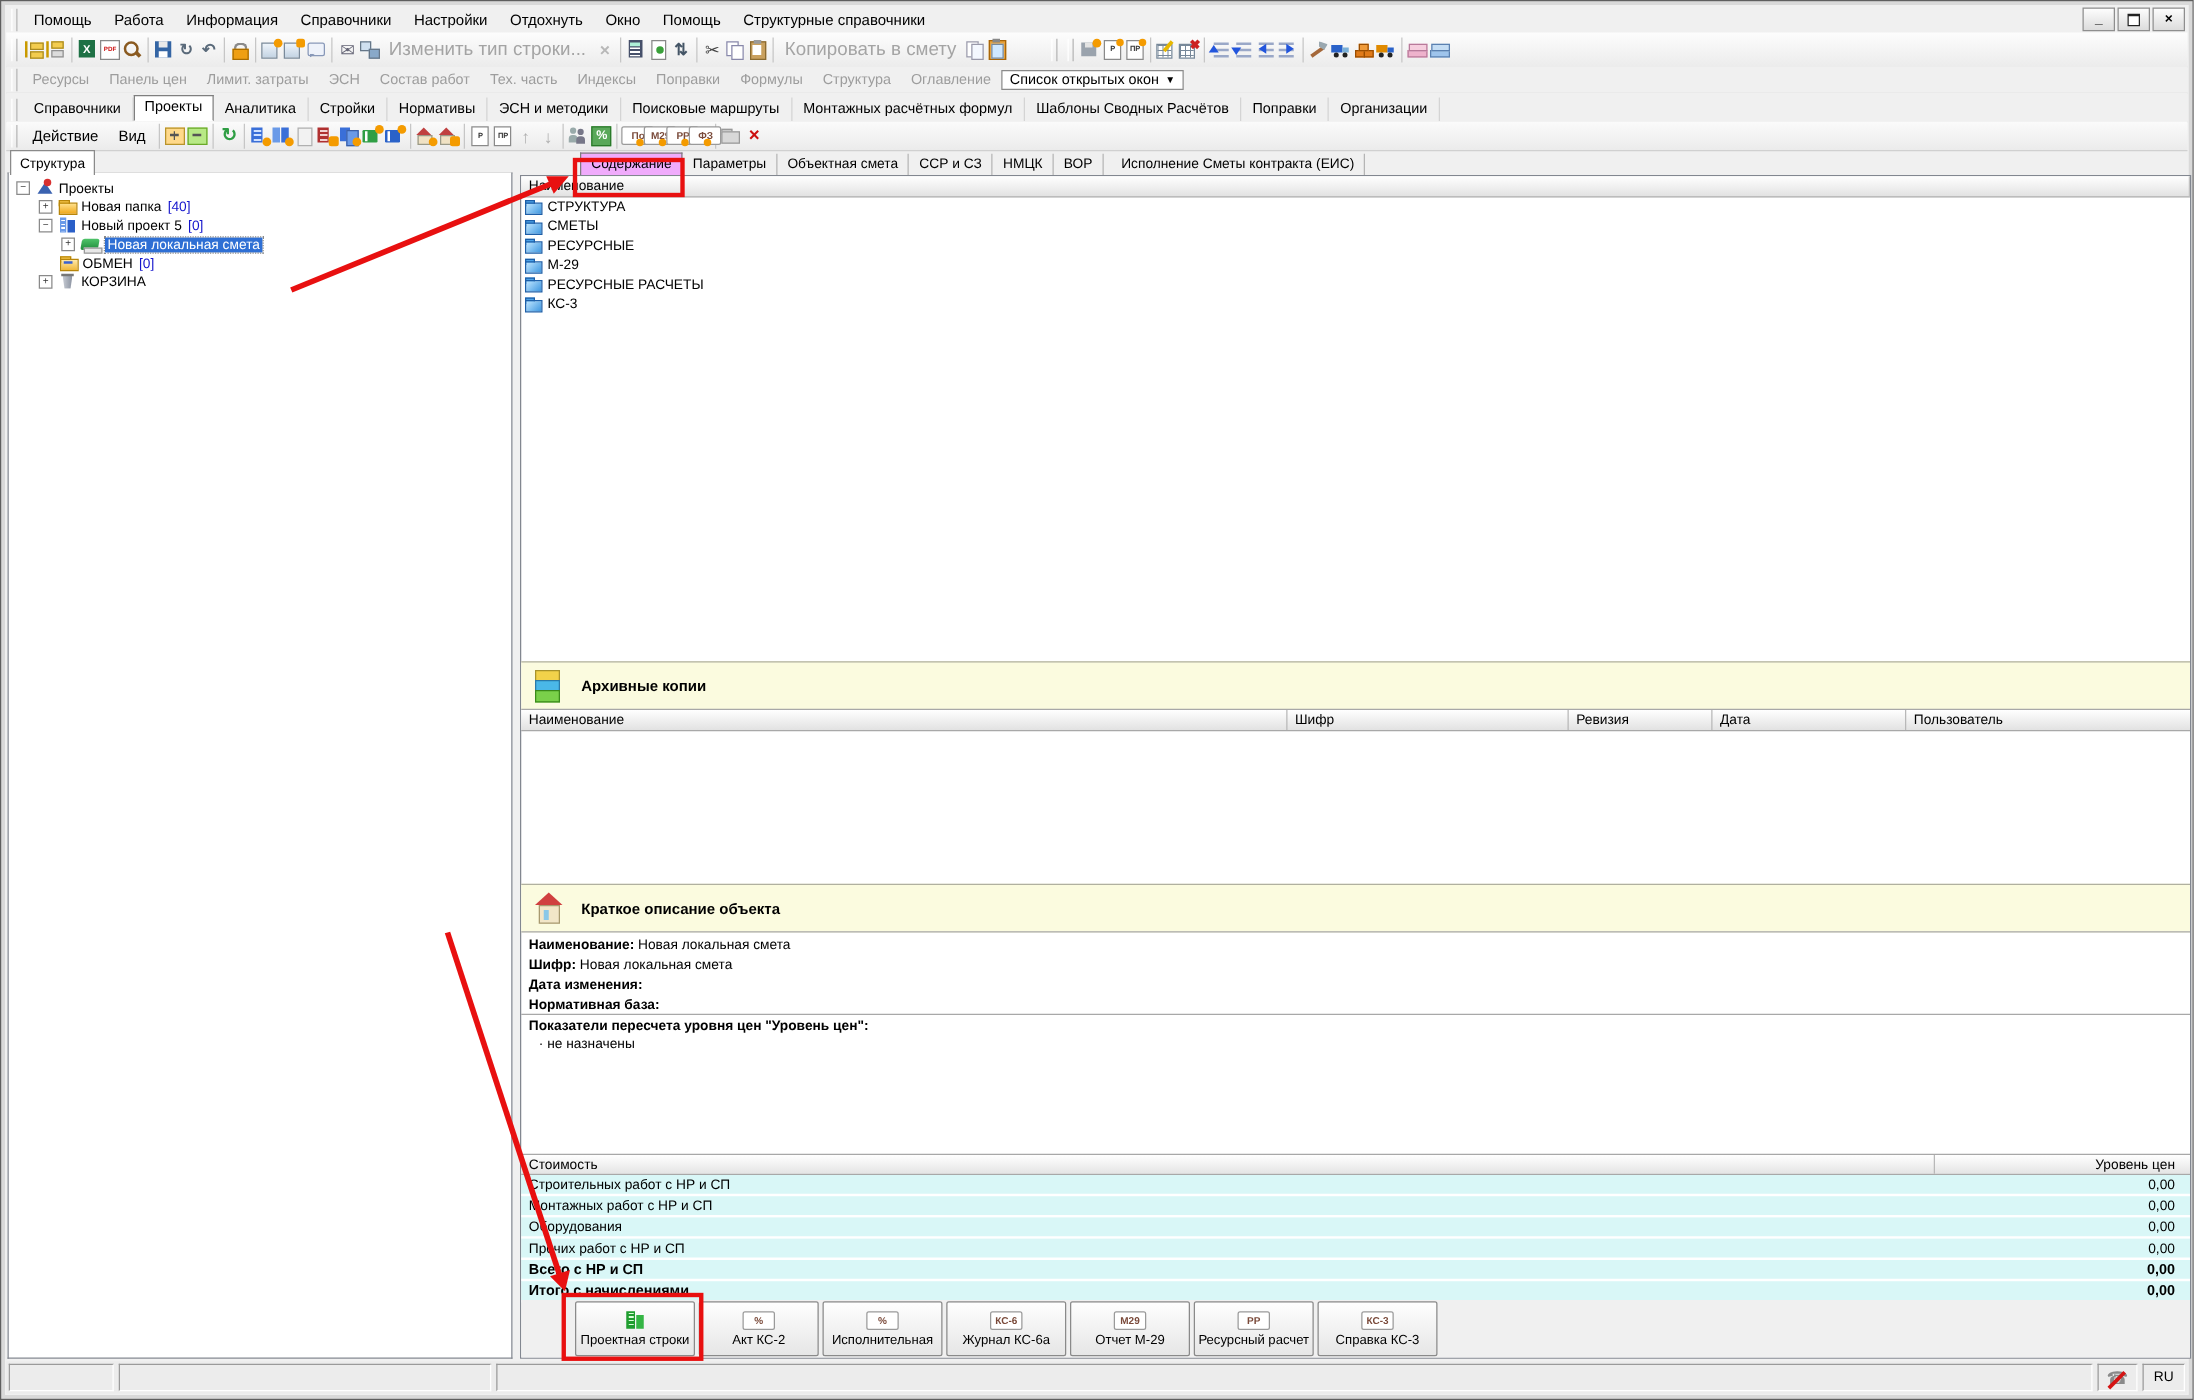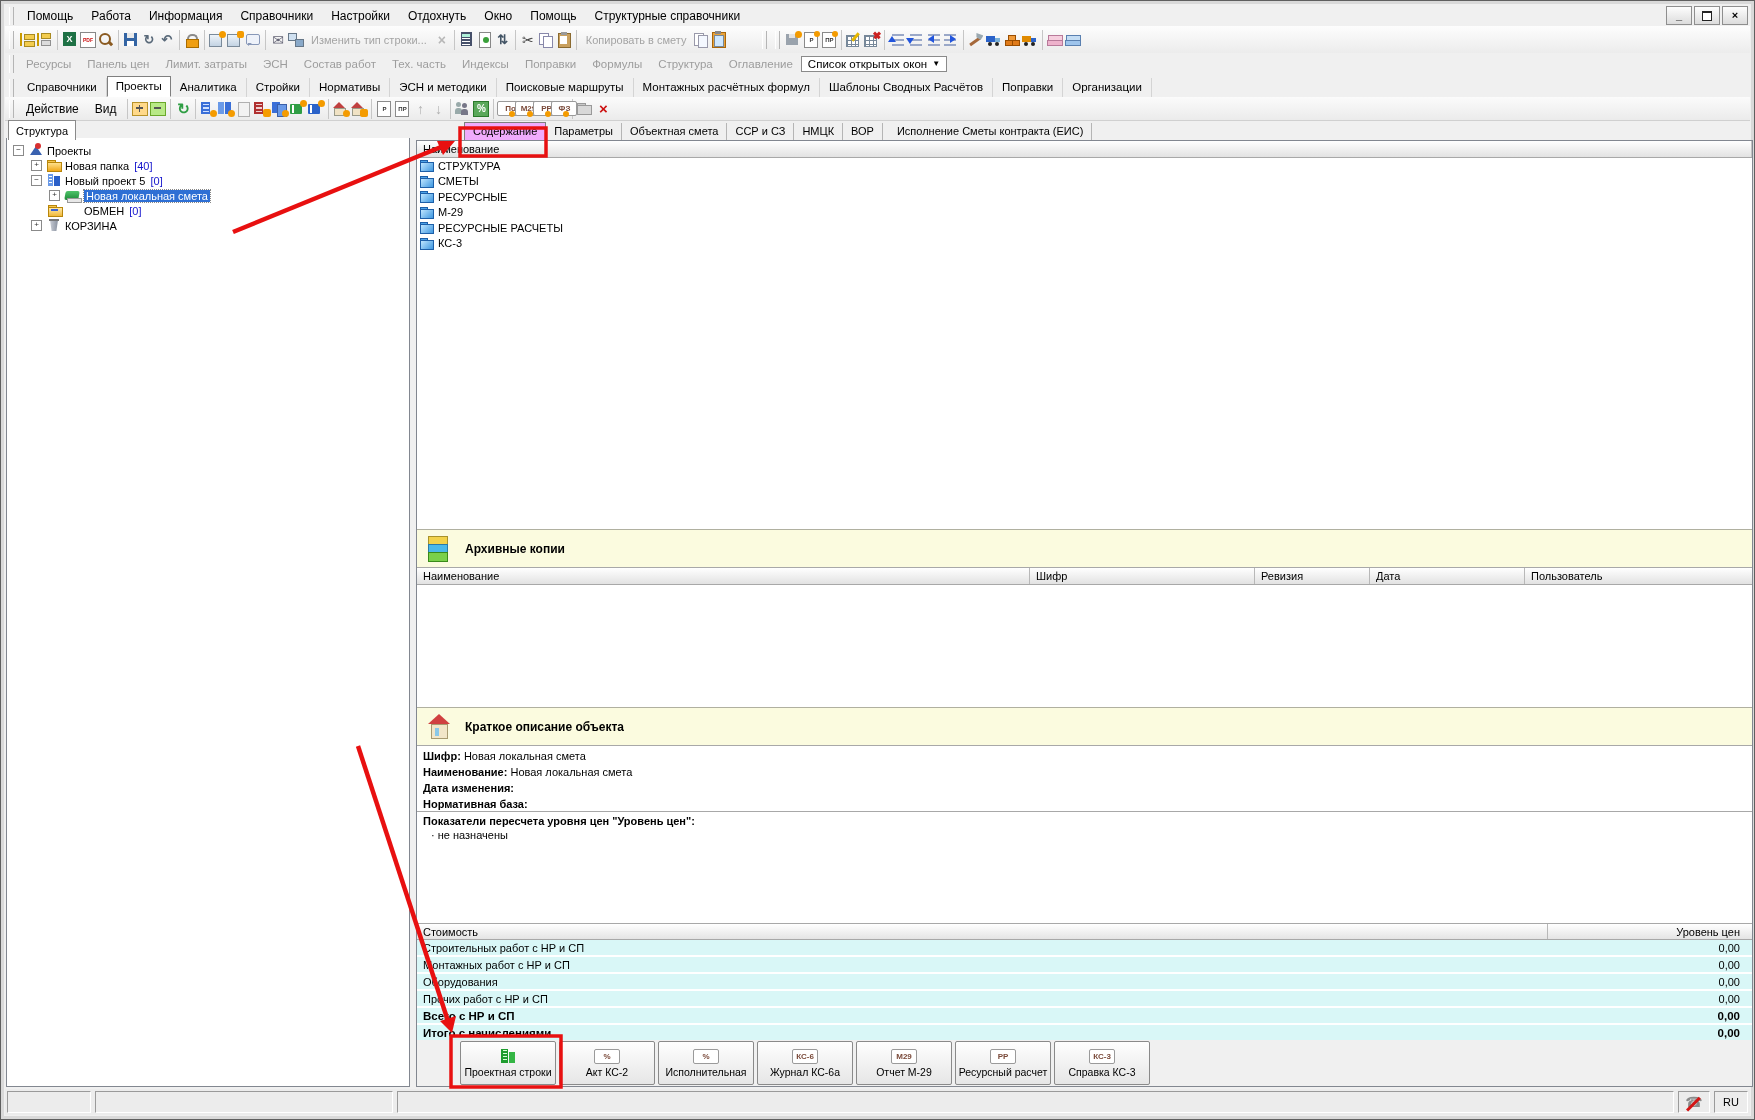--- a/index.html
+++ b/index.html
@@ -22,21 +22,21 @@
   
   .menubar{position:absolute;left:4px;right:4px;top:4px;height:21px;display:flex;align-items:center;background:#f0f0f0;}
   .menubar .mi{padding:2px 9px;cursor:default;}
   .wincontrols{margin-left:auto;display:flex;gap:2px;padding-right:2px;}
   .wc{width:24px;height:17px;border:1px solid #8e8e8e;background:linear-gradient(#fdfdfd,#dcdcdc);
       display:flex;align-items:center;justify-content:center;font-size:11px;font-weight:bold;line-height:1;}
   .wc .rsq{width:8px;height:7px;border:1px solid #222;border-top-width:2px;background:#fff;}
 
   .toolbar1{position:absolute;left:4px;right:4px;top:25px;height:27px;display:flex;align-items:center;
       background:linear-gradient(#fdfdfd,#ececec);border-bottom:1px solid #dcdcdc;}
-  .graylabel{color:#a4a4a4;font-size:11px;padding:0 6px;white-space:nowrap;text-align:right;}
+  .graylabel{color:#a4a4a4;font-size:15px;padding:0 6px;white-space:nowrap;text-align:right;}
 
   .panelbar{position:absolute;left:4px;right:4px;top:52px;height:21px;display:flex;align-items:center;
       background:#f0f0f0;border-bottom:1px solid #d8d8d8;}
   .panelbar .pi{color:#9d9d9d;font-size:11.5px;padding:1px 8px;white-space:nowrap;}
   .panelbar .pi.active{color:#000;border:1px solid #8a8a8a;background:#fff;padding:1px 6px;display:flex;align-items:center;gap:5px;}
   .panelbar .pi.active .arr{font-size:8px;}
 
   .maintabs{position:absolute;left:4px;right:4px;top:73px;height:23px;display:flex;align-items:flex-end;
       background:#f0f0f0;border-bottom:1px solid #cfcfcf;}
   .maintabs .mt{padding:3px 9px 4px;font-size:11.5px;white-space:nowrap;border-right:1px solid #d4d4d4;}
@@ -504,21 +504,21 @@
       <span class="tsel" style="margin-left:2px">Новая локальная смета</span>
     </div>
 
     <div class="trow">
       <span class="tind" style="width:40px"></span>
       <span class="ic" style="width:16px">
           <i style="left:1px;top:3px;width:7px;height:3px;background:#f7c64a;border:1px solid #b8860b"></i>
           <i style="left:1px;top:5px;width:13px;height:8px;background:linear-gradient(#ffe9a8,#f0b83a);border:1px solid #b8860b"></i>
           <i style="left:4px;top:7px;width:7px;height:2px;background:#3a62d0"></i>
         </span>
-      <span style="margin-left:21px">ОБМЕН</span>
+      <span style="margin-left:3px">ОБМЕН</span>
       <span class="tcount">[0]</span>
     </div>
 
     <div class="trow">
       <span class="tind" style="width:24px"></span>
       <span class="exp">+</span>
       <span class="ic" style="width:16px">
           <i style="left:4px;top:3px;width:8px;height:11px;background:linear-gradient(90deg,#c8ccd4,#8a92a0);clip-path:polygon(0 0,100% 0,80% 100%,20% 100%)"></i>
           <i style="left:3px;top:2px;width:10px;height:2px;background:#777"></i>
         </span>
@@ -602,22 +602,22 @@
 
     <div class="band" style="top:566px">
       <span class="ic" style="width:30px;height:28px;margin-left:8px">
         <i style="left:3px;top:1px;border-left:11px solid transparent;border-right:11px solid transparent;border-bottom:10px solid #d04040"></i>
         <i style="left:6px;top:11px;width:15px;height:13px;background:#f2e6c8;border:1px solid #a89a70"></i>
         <i style="left:10px;top:15px;width:4px;height:8px;background:#8ac8e8"></i>
       </span>
       <span class="ttl">Краткое описание объекта</span>
     </div>
     <div class="descblk" style="top:604px;height:64px">
+      <div><b>Наименование:</b> <span>Новая локальная смета</span></div>
       <div><b>Шифр:</b> <span>Новая локальная смета</span></div>
-      <div><b>Наименование:</b> <span>Новая локальная смета</span></div>
       <div><b>Дата изменения:</b> <span></span></div>
       <div><b>Нормативная база:</b> <span></span></div>
     </div>
     <div class="indblk" style="top:670px;height:110px">
       <div><b>Показатели пересчета уровня цен "Уровень цен":</b></div>
       <div class="v">· не назначены</div>
     </div>
 
     <div class="cost" style="top:782px">
       <div class="costhdr">

